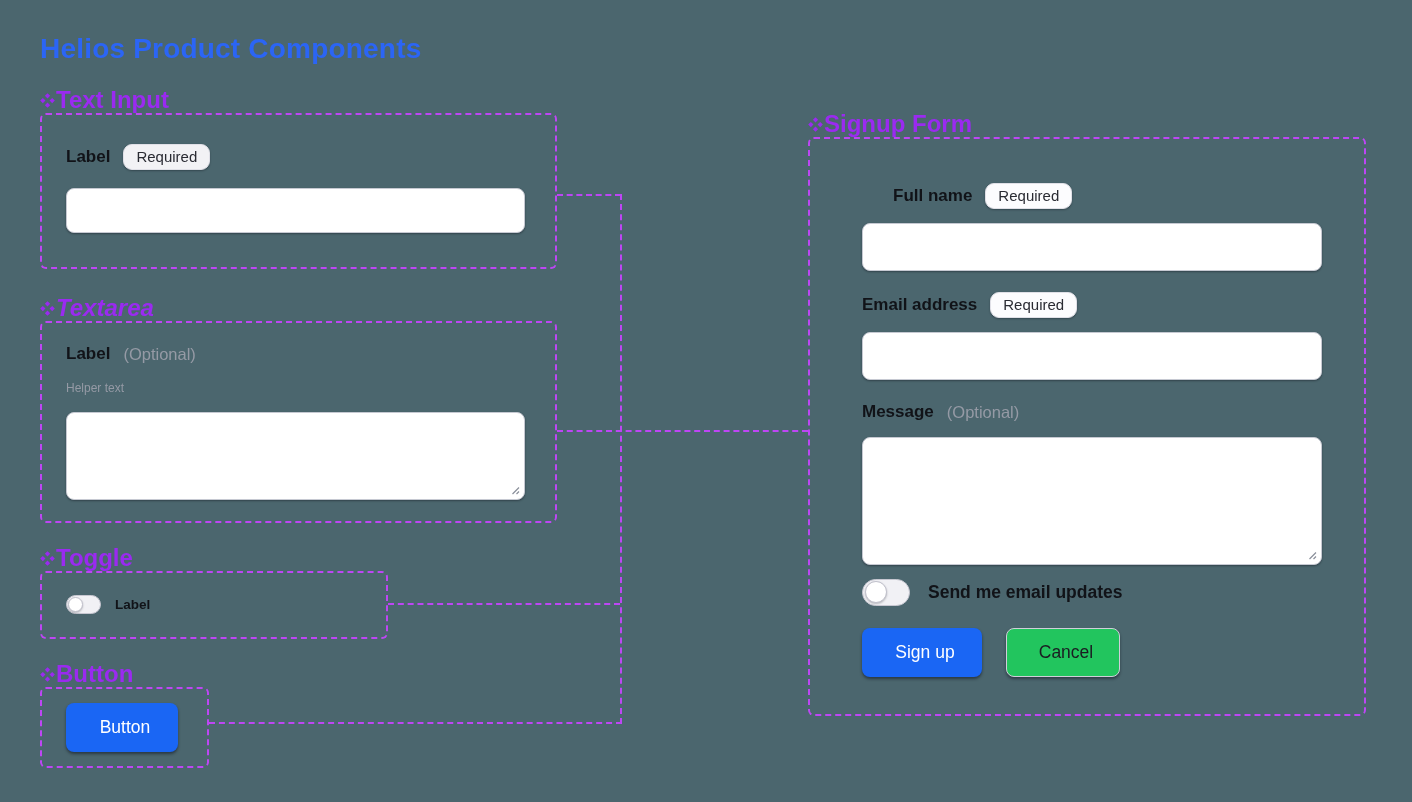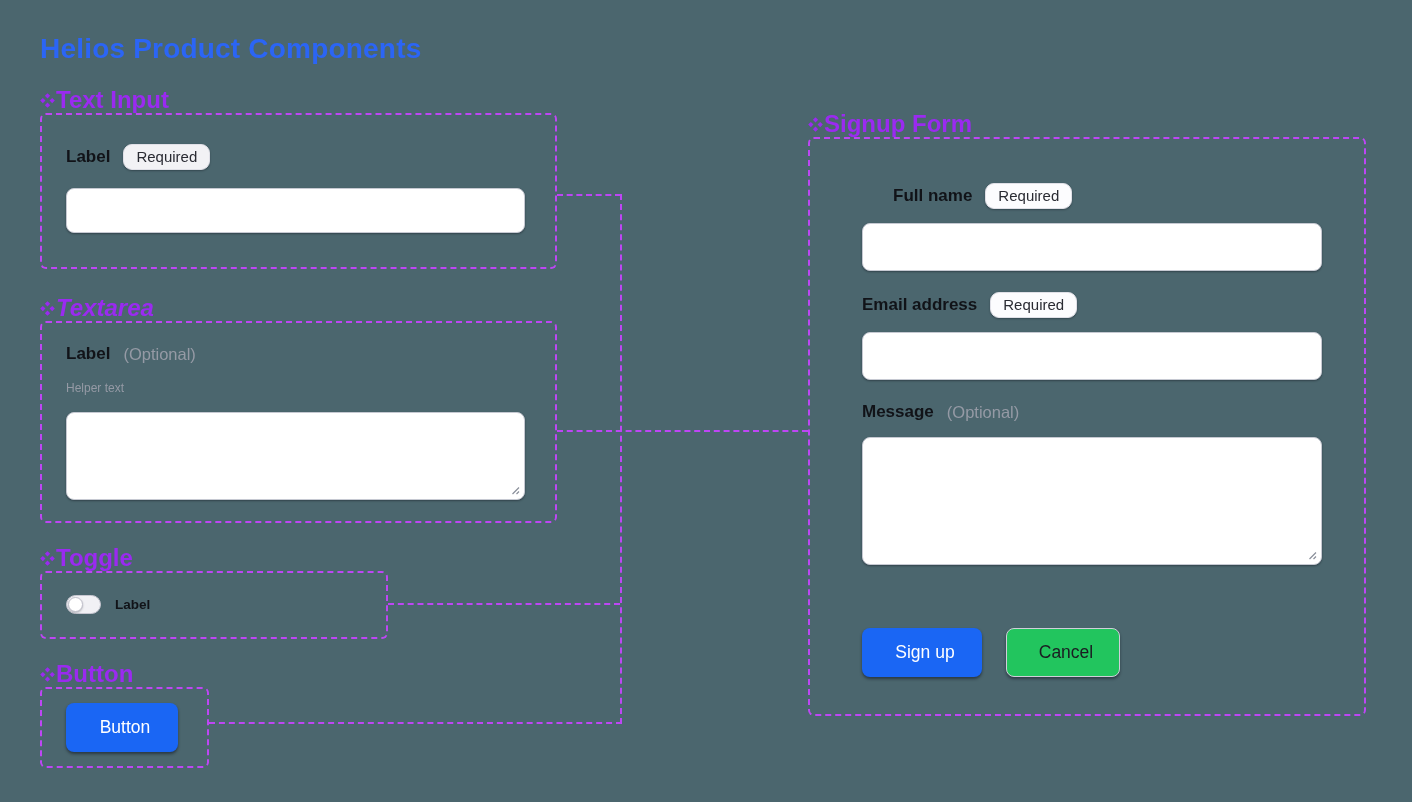--- a/index.html
+++ b/index.html
@@ -249,18 +249,24 @@
       <span class="field-label">Message</span>
       <span class="optional">(Optional)</span>
     </div>
     <div class="ta-wrap" style="left:52px; top:298px; width:460px; height:128px;">
       <textarea value="" style=""></textarea>
       <svg class="resize-handle" width="11" height="11" viewBox="0 0 11 11">
         <path d="M10 3.5 L3.5 10 M10 7.5 L7.5 10" stroke="#8b909b" stroke-width="1.2" fill="none"></path>
       </svg>
     </div>
 
+    <div class="flex-row" style="left:52px; top:440px; gap:18px;">
+      <div class="toggle toggle-lg">
+        <div class="knob"></div>
+      </div>
+      <span class="toggle-label-lg">Send me email updates</span>
+    </div>
 
     <button class="btn btn-primary" style="left:52px; top:489px; width:120px; height:49px;">Sign up</button>
     <button class="btn btn-secondary" style="left:196px; top:489px; width:114px; height:49px;">Cancel</button>
   </div>
 
 </div>
 
 </body></html>

